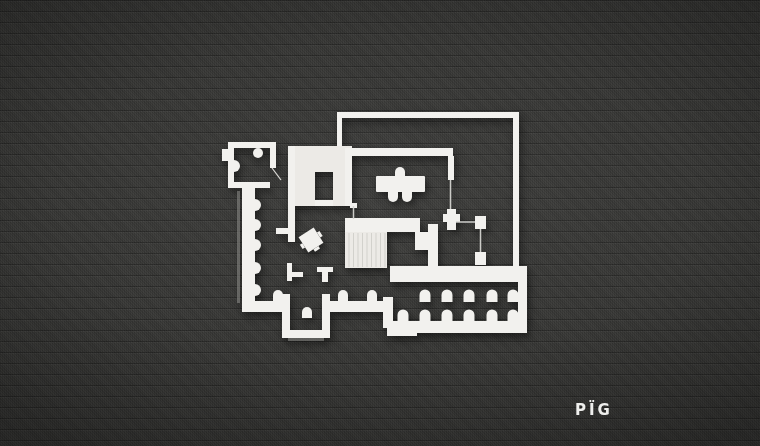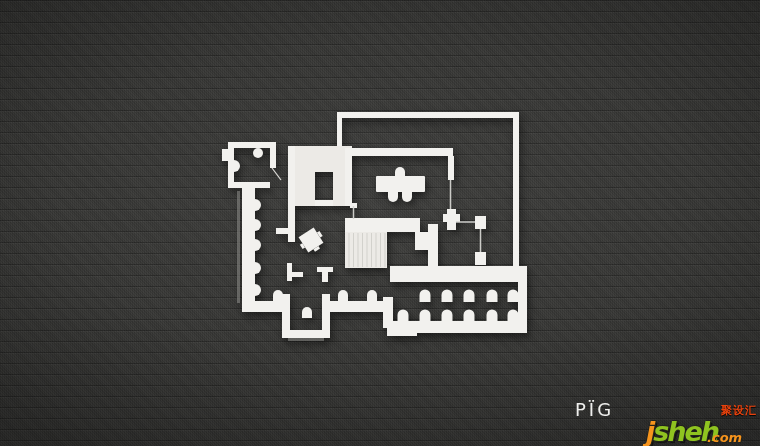--- a/index.html
+++ b/index.html
@@ -15,21 +15,21 @@
   }
   svg.plan{position:absolute;left:0;top:0;filter:drop-shadow(2px 4px 4px rgba(0,0,0,0.5));}
   .w{fill:#f2f1ee;}
   .w2{fill:#eceae6;}
   .acc{fill:#8f8f8c;opacity:.55;}
   .glass{stroke:#d4d4d0;stroke-width:1.5;opacity:.95;}
   .tread{stroke:#d2d1cc;stroke-width:1;}
   .doorline{stroke:#dddcd8;stroke-width:1.2;}
   .pig-logo{
     position:absolute;left:575px;top:398px;
-    color:#efefed;font-size:18px;font-weight:normal;letter-spacing:3px;line-height:24px;
+    color:#efefed;font-size:15px;font-weight:bold;letter-spacing:3px;line-height:24px;
   }
   .watermark{position:absolute;right:2px;bottom:1px;width:112px;height:42px;}
   .wm-main{
     position:absolute;left:0;bottom:-2px;font-size:27px;font-weight:bold;font-style:italic;
     letter-spacing:-2px;line-height:30px;
     text-shadow:1px 1px 0 #23231c,-1px 1px 0 #23231c,1px -1px 0 #23231c,2px 2px 1px rgba(0,0,0,.6);
   }
   .wm-j{color:#f7941d;}
   .wm-sheh{color:#8fc320;}
   .wm-com{
@@ -180,19 +180,14 @@
         <use href="#hallSeat" x="492" y="322" class="w"></use>
         <use href="#hallSeat" x="513" y="322" class="w"></use>
       </g>
     </g>
   </svg>
 
   <div class="pig-logo">
     <span>PÏG</span>
   </div>
 
-  <div class="watermark">
-    <span class="wm-cjk">聚设汇</span>
-    <span class="wm-main"><span class="wm-j">j</span><span class="wm-sheh">sheh</span></span>
-    <span class="wm-com">.com</span>
-  </div>
 
 </div>
 
 </body></html>

